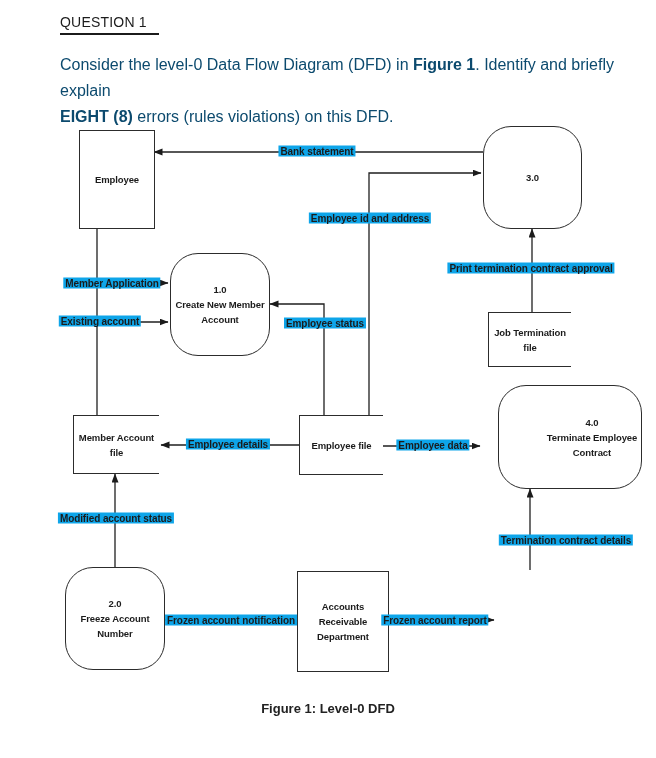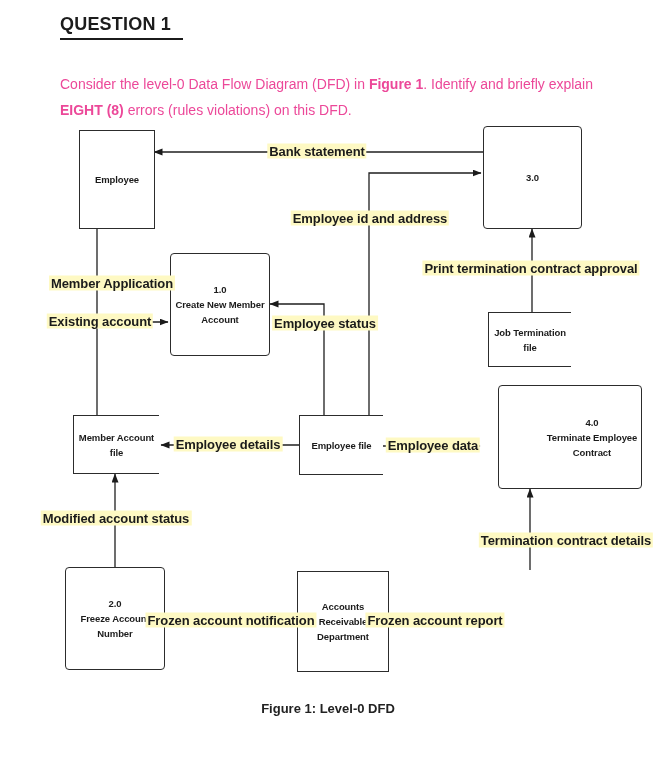--- a/index.html
+++ b/index.html
@@ -4,44 +4,44 @@
 <style>
   html,body{margin:0;padding:0;background:#e8e8e8;}
   #page{
     position:relative;width:656px;height:758px;background:#ffffff;
     font-family:"Liberation Sans",sans-serif;color:#1c1c1c;overflow:hidden;
     margin:0 auto;
   }
   
   #question-label{
     position:absolute;left:60px;top:14px;
-    font-size:18px;font-weight:700;letter-spacing:.2px;
+    font-size:14px;font-weight:400;letter-spacing:.2px;
     border-bottom:2px solid #1b1b1b;padding:0 12px 3px 0;display:inline-block;
   }
   #intro{
     position:absolute;left:60px;top:52px;max-width:596px;
-    font-size:14px;line-height:26px;color:#ec4899;margin-top:19px;
+    font-size:16px;line-height:26px;color:#0c4a6e;
   }
   #intro b{font-weight:700;}
   
   #diagram{position:absolute;inset:0;}
   #flow-svg{position:absolute;left:0;top:0;z-index:1;}
   .node{
     position:absolute;z-index:2;background:#fff;
     display:flex;align-items:center;justify-content:center;flex-direction:column;
     text-align:center;font-weight:700;font-size:9.5px;line-height:15px;
     color:#1b1b1b;white-space:pre-line;letter-spacing:-.1px;
   }
   .entity{border:1.6px solid #2c2c2c;}
-  .process{border:1.6px solid #2c2c2c;border-radius:4px;}
+  .process{border:1.6px solid #2c2c2c;border-radius:28px;}
   .store{border:1.6px solid #2c2c2c;border-right:none;}
   .flabel{
     position:absolute;z-index:3;transform:translate(-50%,-50%);
-    font-size:13px;font-weight:600;letter-spacing:-.1px;
-    background:#fef9c3;padding:0 2px;white-space:nowrap;color:#1b1b1b;
+    font-size:10px;font-weight:600;letter-spacing:-.1px;
+    background:#0ea5e9;padding:0 2px;white-space:nowrap;color:#1b1b1b;
   }
   #figure-caption{
     position:absolute;left:0;right:0;top:701px;text-align:center;
     font-size:13px;font-weight:700;color:#222;
   }
 </style>
 </head>
 <body>
 
 <div id="page">

